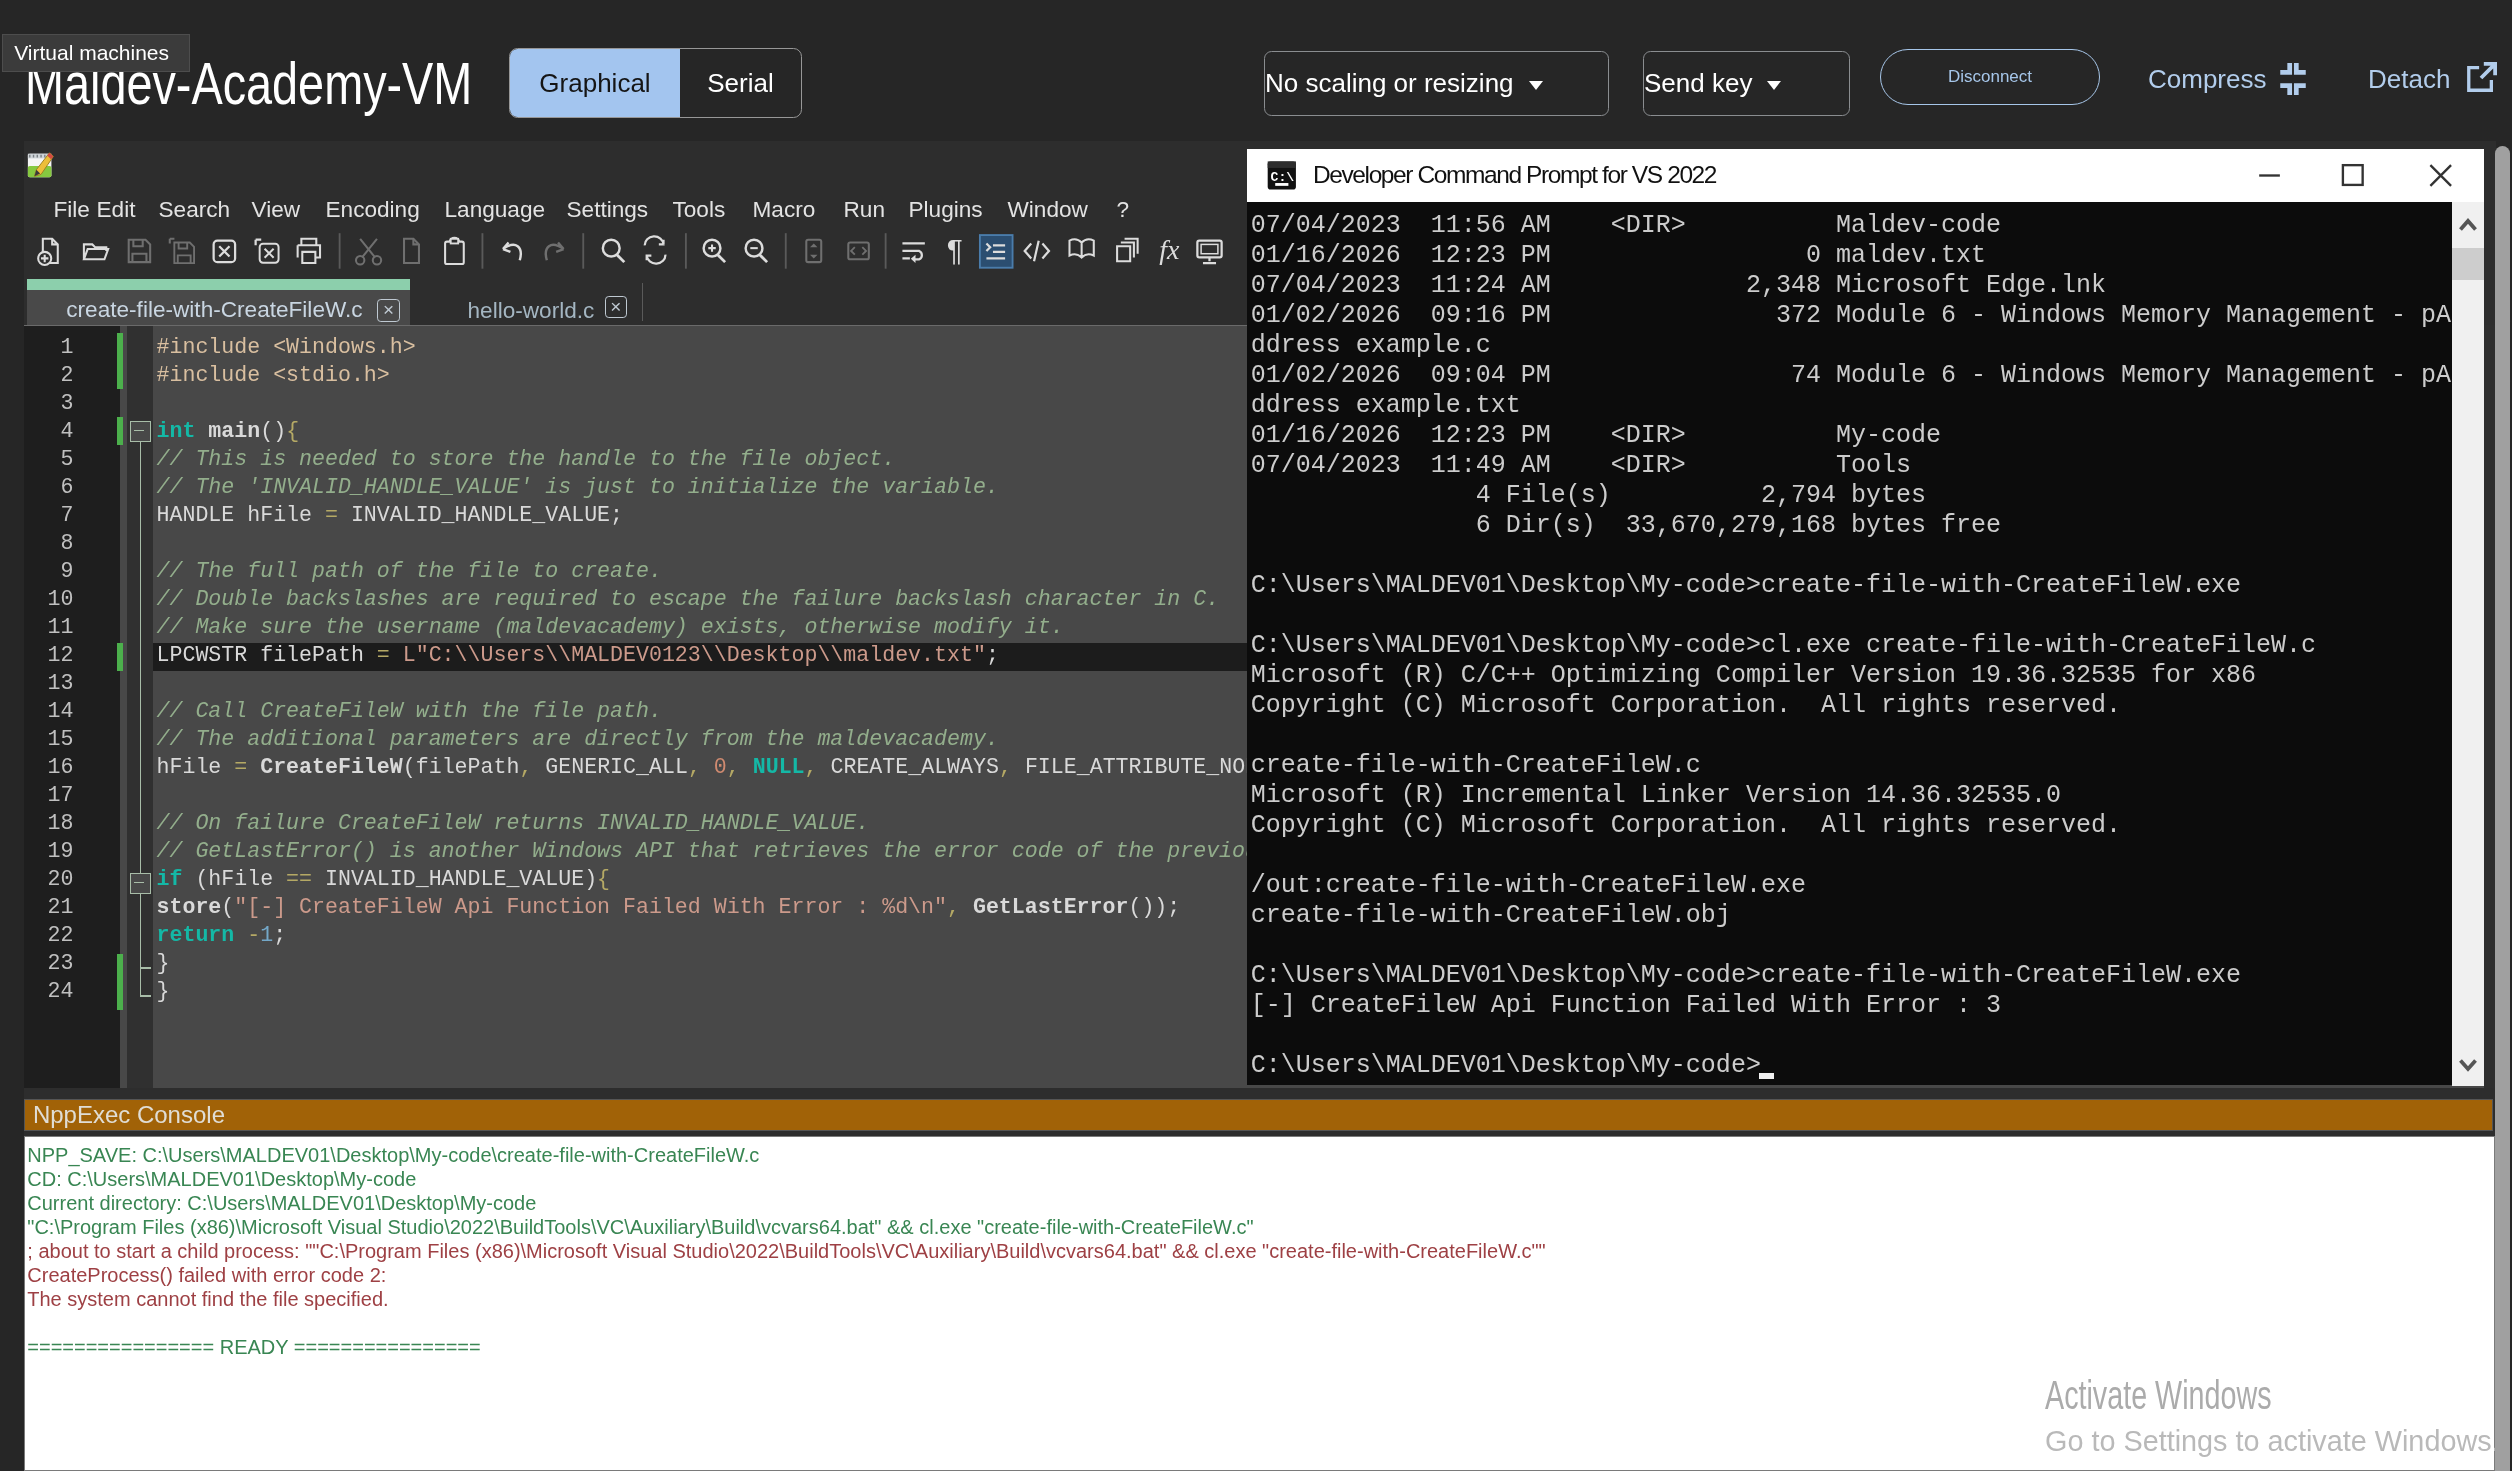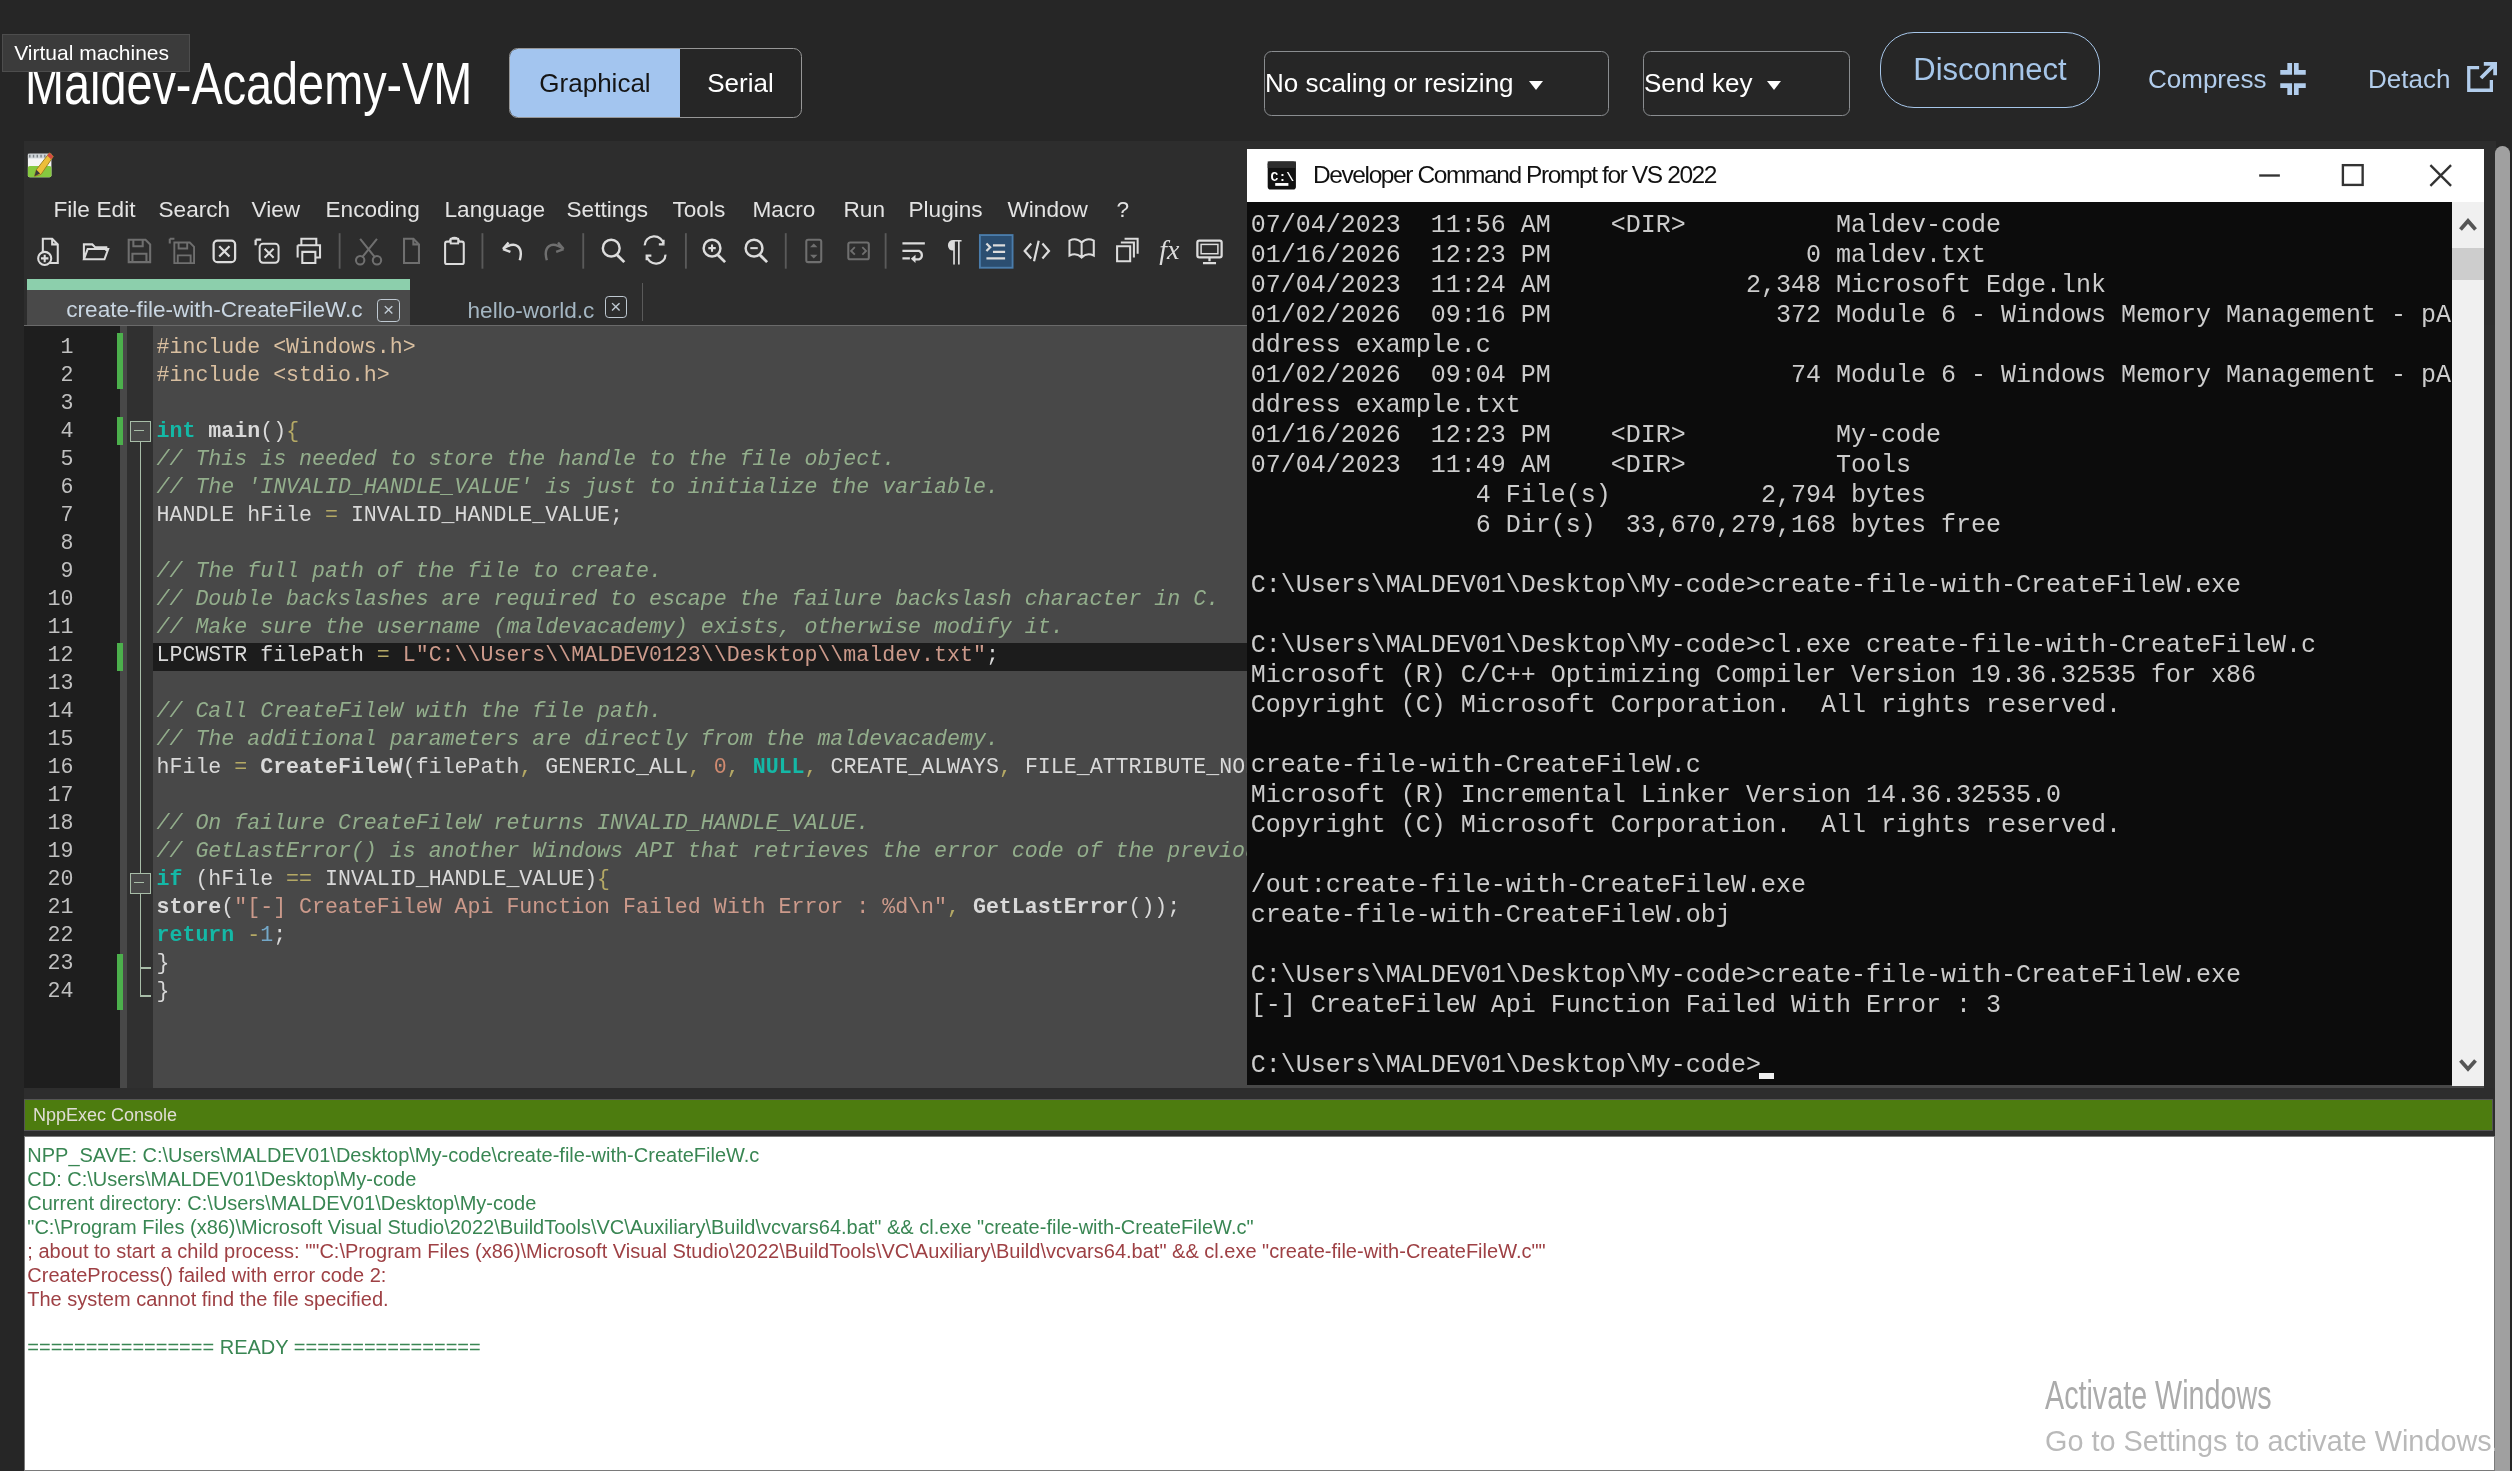--- a/index.html
+++ b/index.html
@@ -9,21 +9,21 @@
 
 #heading{left:24.5px;top:49px;font-size:60px;font-weight:500;color:#fff;transform:scaleX(.78);transform-origin:left top;white-space:nowrap}
 #tooltip{left:1.9px;top:34px;width:188px;height:38px;background:#3b3b3b;border:0.9px solid #4d4d4d;color:#fff;font-size:21px;line-height:36px;padding-left:11.3px;z-index:5}
 #seg{left:509px;top:48px;height:70px;border:1.9px solid #979797;border-radius:8.5px;display:flex;overflow:hidden}
 #seg .g{width:170px;background:#a3c5ef;color:#151515;font-size:26px;display:flex;align-items:center;justify-content:center;border-radius:6.6px 0 0 6.6px}
 #seg .s{width:121px;color:#fff;font-size:26px;display:flex;align-items:center;justify-content:center}
 .tbbtn{top:51px;height:65px;border:0.9px solid #8a8d90;border-radius:7.5px;color:#fff;font-size:26px;display:flex;align-items:center;justify-content:flex-start;gap:15px}
 #noscale{left:1264px;width:345px}
 #sendkey{left:1643px;width:207px}
 .caret{width:0;height:0;border-left:7.5px solid transparent;border-right:7.5px solid transparent;border-top:9.4px solid #fff;margin-top:3.8px}
-#disconnect{left:1880px;top:32px;width:220px;height:76px;border:1.9px solid #a6c6e9;border-radius:34px;color:#a6c6e9;font-size:31px;display:flex;align-items:center;justify-content:center}
+#disconnect{left:1880px;top:49px;width:220px;height:56px;border:1.9px solid #a6c6e9;border-radius:34px;color:#a6c6e9;font-size:17px;display:flex;align-items:center;justify-content:center}
 #compress{left:2148px;top:64px;color:#b2cdec;font-size:26px}
 #detach{left:2368px;top:64px;color:#b2cdec;font-size:26px}
 
 #npp{left:23.5px;top:141px;width:2472px;height:1330px;background:#2d2d2d}
 #npptitle{left:0;top:0;width:100%;height:47px}
 #npptitle .t{position:absolute;left:43px;top:9.4px;font-size:21.6px;letter-spacing:0.8px;color:#969696;white-space:nowrap}
 #menubar{left:0;top:47px;width:100%;height:34px;color:#e3e3e3;font-size:22.6px}
 #menubar span{position:absolute;top:8.5px}
 #toolbar{left:0;top:81px;width:100%;height:52px}
 #tabbar{left:0;top:133px;width:100%;height:52px}
@@ -44,21 +44,21 @@
 .c{color:#93ae8c;font-style:italic}
 .k{color:#14b8a6;font-weight:bold}
 .o{color:#b5a965}
 .s{color:#cc9a8b}
 .n{color:#74a8c8}
 .r{color:#cf8a70}
 .fold{position:absolute;width:21px;height:21px;border:1.9px solid #a8bda8;background:#484848;color:#a8bda8;z-index:3}
 .fold:after{content:"";position:absolute;left:3.8px;top:7.5px;width:9.4px;height:1.9px;background:#a8bda8}
 .fline{position:absolute;background:#a8bda8}
 
-#nhdr{left:0.9px;top:958px;width:2469px;height:32px;background:#4d7c0f;border:0.9px solid #555;color:#e0ddd5;font-size:18px;line-height:30px;padding-left:7.5px}
+#nhdr{left:0.9px;top:958px;width:2469px;height:32px;background:#a16207;border:0.9px solid #555;color:#e0ddd5;font-size:24px;line-height:30px;padding-left:7.5px}
 #ncons{left:0.9px;top:995px;width:2471px;height:335px;background:#fff;border:1.9px solid #7a7a7a}
 #ncons pre{position:absolute;left:1.9px;top:5.6px;font-family:"Liberation Sans",sans-serif;font-size:20px;line-height:24px;white-space:pre}
 .gr{color:#398653}
 .rd{color:#9e4044}
 
 #cmd{left:1247px;top:149px;width:1237px;height:936px;background:#0c0c0c}
 #cmdtitle{position:absolute;left:0;top:0;width:100%;height:53px;background:#fff}
 #cmdtitle .t{position:absolute;left:66px;top:12.2px;font-size:24.5px;letter-spacing:-1.4px;color:#111;white-space:nowrap}
 #cmdbody{position:absolute;left:3.8px;top:62px;font:25px/30px "Liberation Mono",monospace;color:#cccccc;white-space:pre}
 #cmdsb{position:absolute;right:0;top:53px;width:32px;height:884px;background:#f0f0f0}

